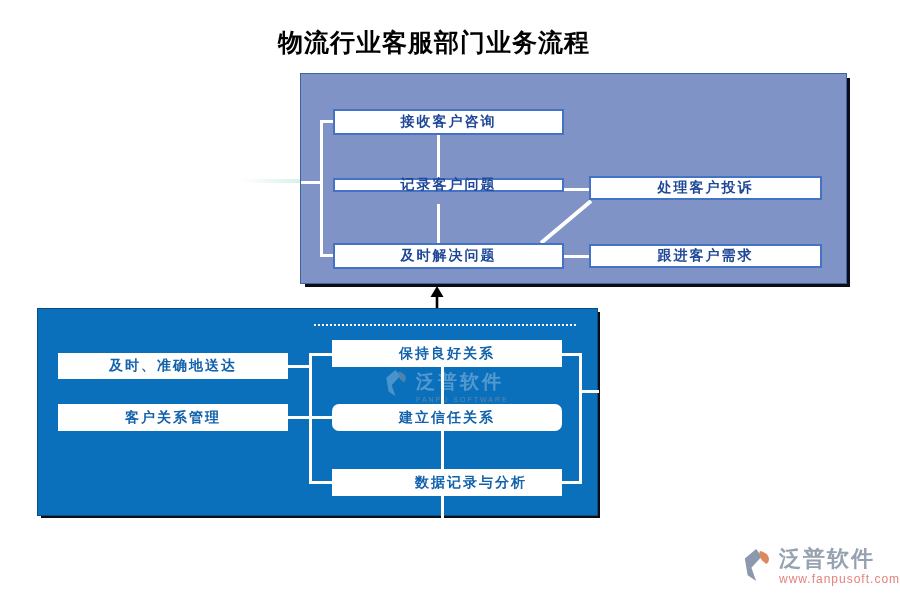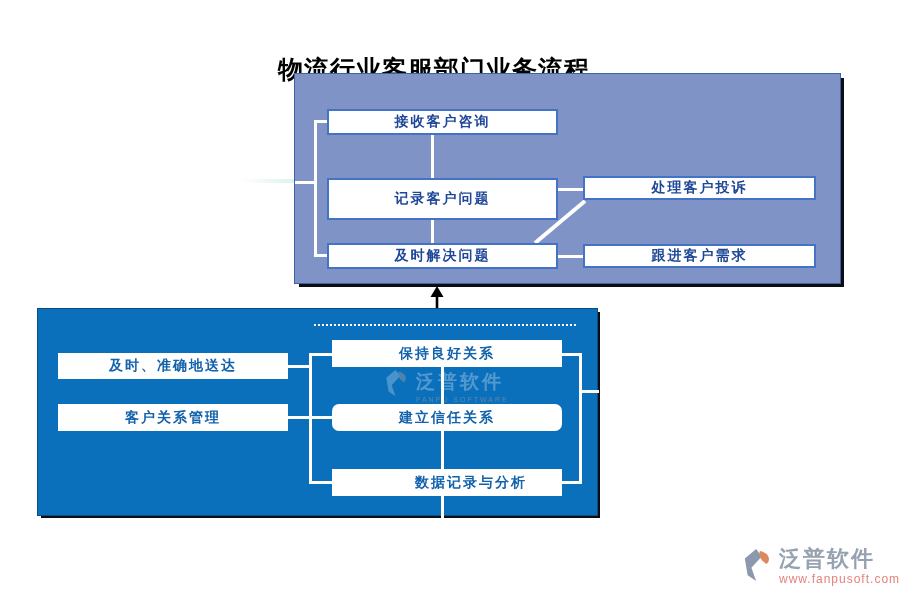--- a/index.html
+++ b/index.html
@@ -15,25 +15,25 @@
     --wm-gray:#96A2B0;
     --wm-url:#E5827B;
     --title-color:#000000;
   }
   *{margin:0;padding:0;box-sizing:border-box;}
   html,body{width:900px;height:600px;background:#fff;overflow:hidden;
     font-family:"Liberation Sans","DejaVu Sans",sans-serif;}
   .stage{position:relative;width:900px;height:600px;background:#fff;}
 
   .title{position:absolute;left:0;top:26px;width:868px;text-align:center;
-    font-size:25px;font-weight:bold;color:var(--title-color);letter-spacing:1px;margin-top:27px;}
+    font-size:25px;font-weight:bold;color:var(--title-color);letter-spacing:1px;}
 
   
   .panel{position:absolute;}
-  .panel-top{left:294px;top:73px;width:547px;height:211px;
+  .panel-top{left:300px;top:73px;width:547px;height:211px;
     background:var(--panel-top-fill);border:1px solid var(--panel-top-border);
     box-shadow:4px 4px 0 -1px var(--shadow);padding-left:32px;}
   .panel-bottom{left:37px;top:308px;width:561px;height:208px;
     background:var(--panel-bottom-fill);border:1px solid var(--panel-bottom-border);
     box-shadow:3px 3px 0 -1px var(--shadow);overflow:visible;}
 
   
   .fbox{position:absolute;background:#fff;display:flex;align-items:center;
     justify-content:center;font-size:14px;font-weight:bold;letter-spacing:2px;}
   .panel-top .fbox{border:2px solid var(--box-border);color:var(--box-text);}
@@ -84,21 +84,21 @@
     <div class="cl" style="left:0;top:107px;width:19px;height:3px;"></div>
     <div class="cl" style="left:263px;top:114px;width:25px;height:3px;"></div>
     <div class="cl" style="left:263px;top:181px;width:25px;height:3px;"></div>
     <svg class="svg-abs" viewBox="0 0 545 209">
       <line x1="240" y1="169" x2="290" y2="127" stroke="#FFFFFF" stroke-width="4"></line>
     </svg>
 
     <div class="fbox" style="left:32px;top:35px;width:231px;height:26px;">
         <span>接收客户咨询</span>
       </div>
-    <div class="fbox" style="left:32px;top:104px;width:231px;height:42px;">
+    <div class="fbox" style="left:32px;top:104px;width:231px;height:14px;">
         <span>记录客户问题</span>
       </div>
     <div class="fbox" style="left:32px;top:169px;width:231px;height:26px;">
         <span>及时解决问题</span>
       </div>
     <div class="fbox" style="left:288px;top:102px;width:233px;height:24px;">
         <span>处理客户投诉</span>
       </div>
     <div class="fbox" style="left:288px;top:170px;width:233px;height:24px;">
         <span>跟进客户需求</span>

